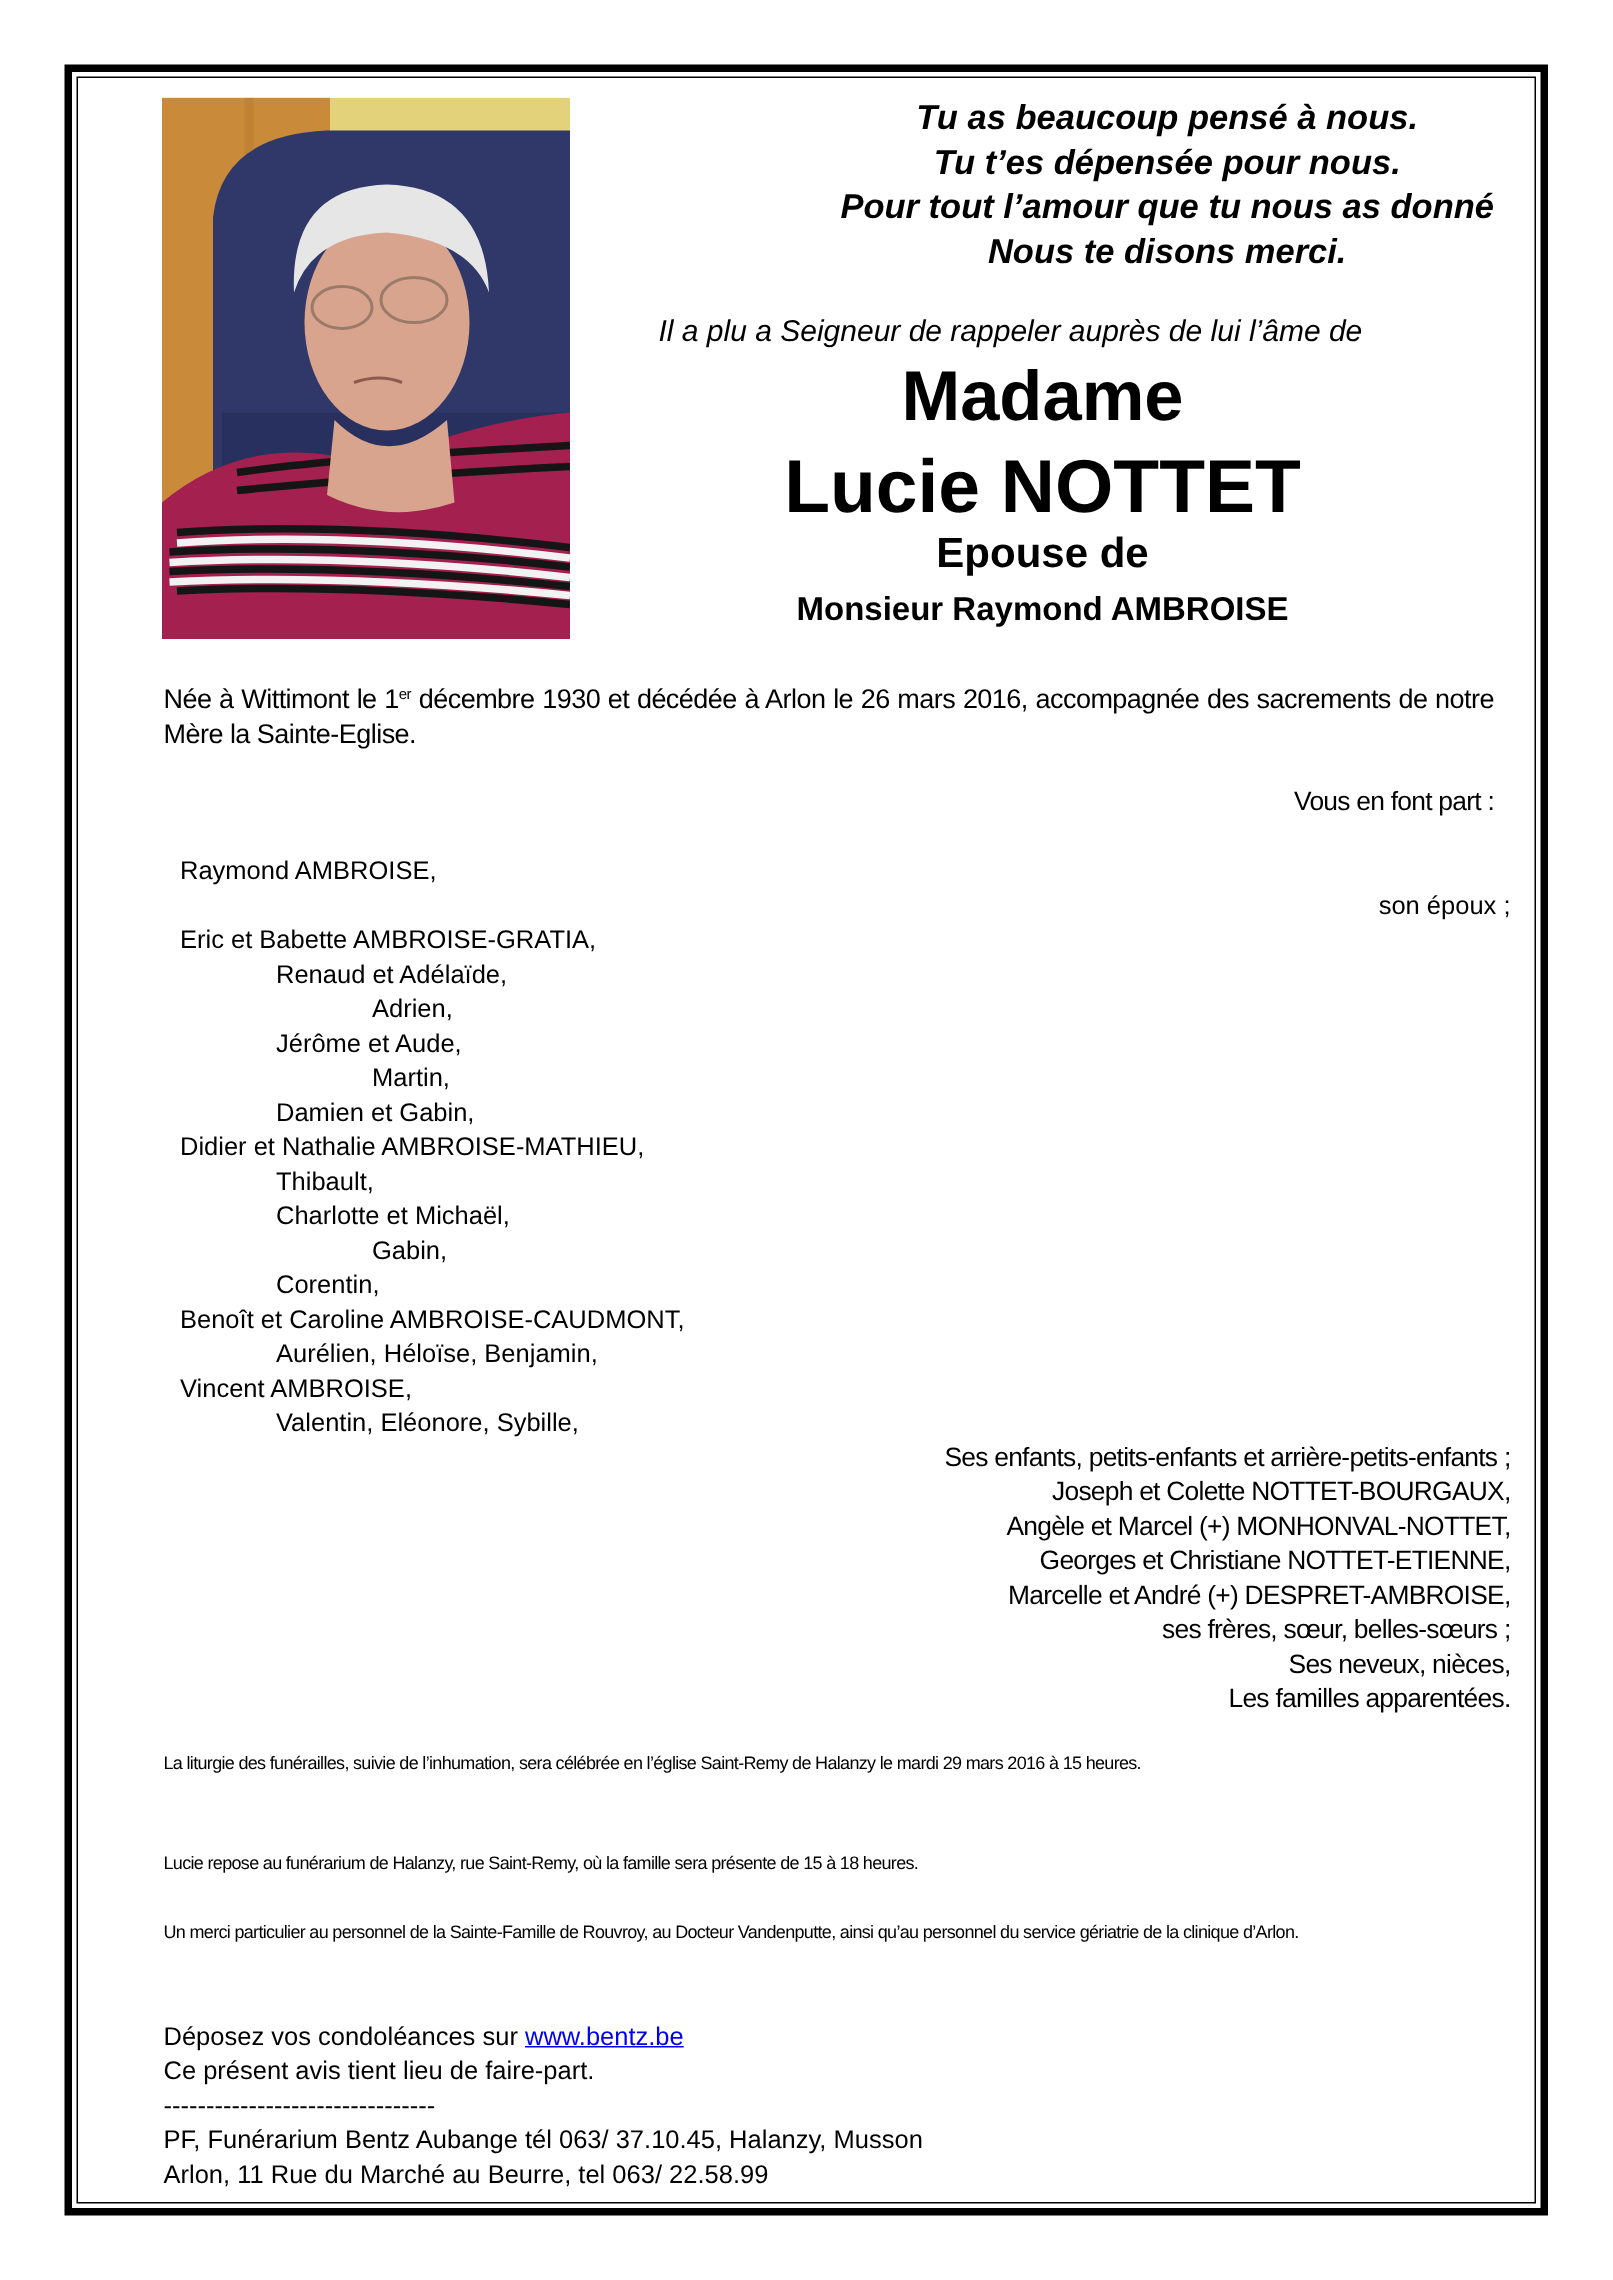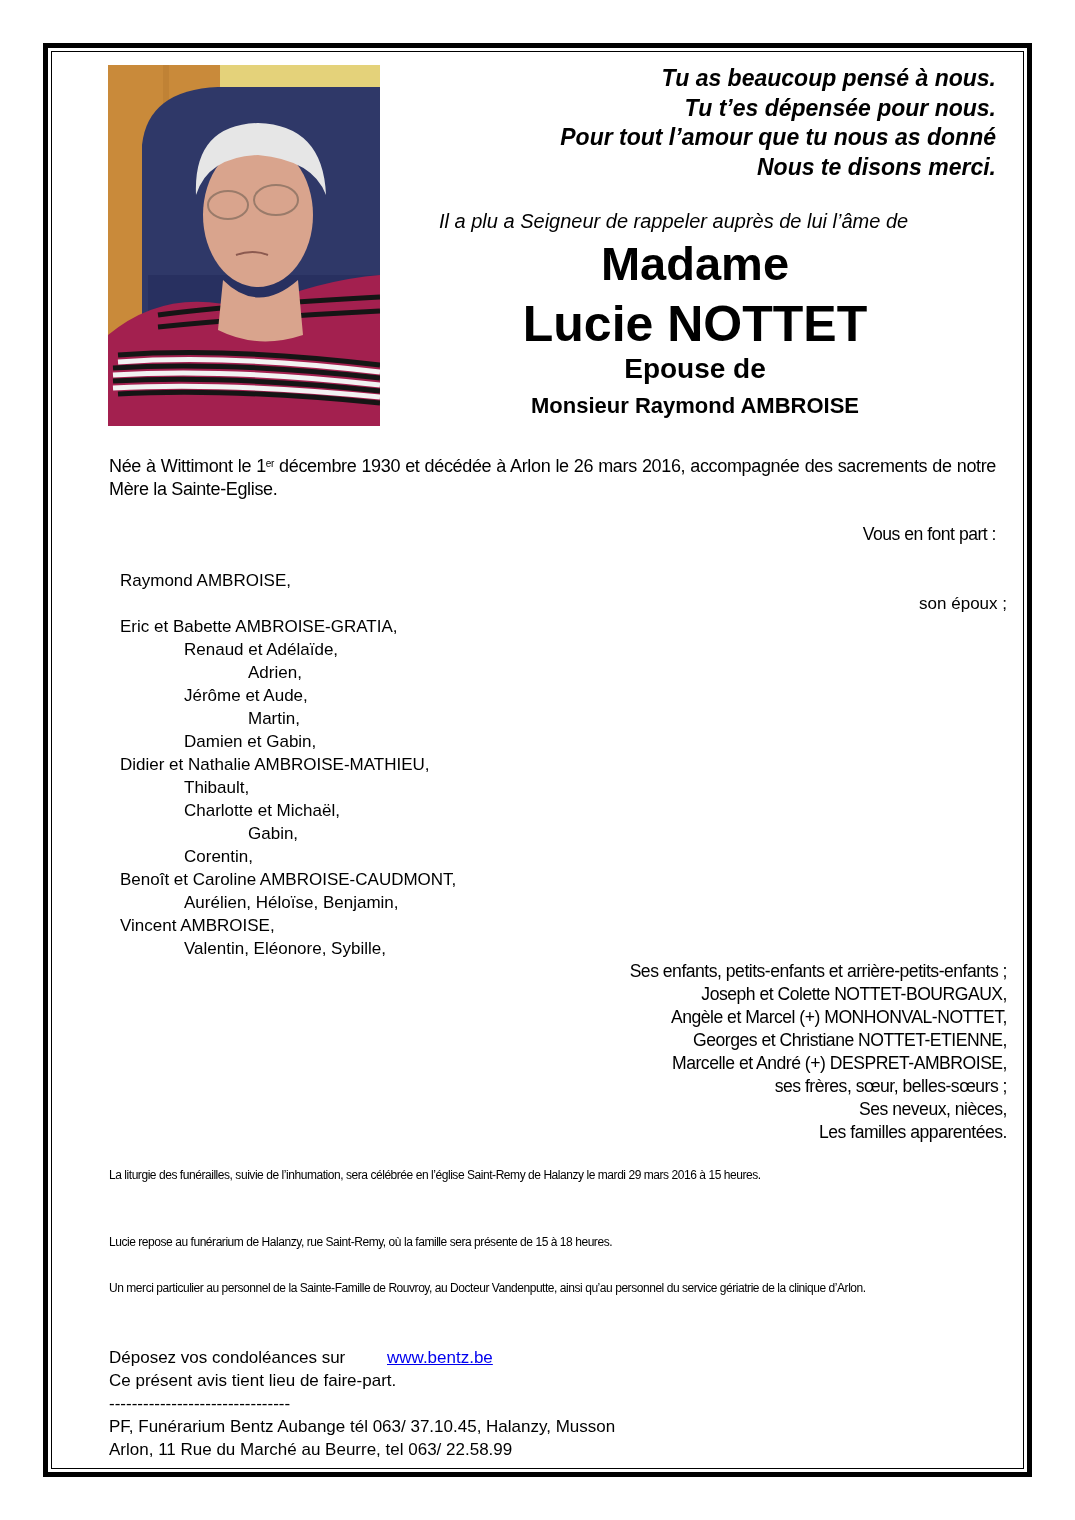--- a/index.html
+++ b/index.html
@@ -5,40 +5,40 @@
   html, body { margin: 0; padding: 0; background: #ffffff; }
   body { width: 1075px; height: 1520px; position: relative; overflow: hidden;
          font-family: "Liberation Sans", sans-serif; color: #000; }
   .frame-outer { position: absolute; left: 43px; top: 43px; width: 979px; height: 1424px;
                  border: 5px solid #000; }
   .frame-inner { position: absolute; left: 51px; top: 51px; width: 973px; height: 1418px;
                  border: 1.5px solid #000; box-sizing: border-box; width: 973px; height: 1418px; }
   .photo { position: absolute; left: 108px; top: 65px; width: 272px; height: 361px; overflow: hidden; }
   .photo svg { display: block; width: 100%; height: 100%; }
 
-  .poem { position: absolute; right: 79px; top: 64px; text-align: right;
+  .poem { position: absolute; right: 79px; top: 64px; text-align: center;
           font-weight: bold; font-style: italic; font-size: 23px; line-height: 29.5px; }
   .intro { position: absolute; left: 439px; top: 208px; font-style: italic; font-size: 20px; line-height: 26px; white-space: nowrap; }
   .heading { position: absolute; left: 395px; width: 600px; text-align: center; font-weight: bold; }
   .h-madame { top: 236px; font-size: 47px; line-height: 56px; }
   .h-name { top: 294px; font-size: 50px; line-height: 60px; }
   .h-epouse { top: 352px; font-size: 28px; line-height: 34px; }
   .h-husband { top: 388px; font-size: 22px; line-height: 36px; }
 
   .body { position: absolute; left: 109px; width: 887px; font-size: 17px; }
   .para { text-align: justify; line-height: 23px; font-size: 18px; letter-spacing: -0.35px; }
   .para.narrow { font-size: 12px; letter-spacing: -0.45px; }
   .line { height: 23px; line-height: 23px; white-space: nowrap; }
   .line.right { text-align: right; }
   .ind1 { padding-left: 64px; }
   .ind2 { padding-left: 128px; }
   .reg { font-size: 17px; }
   .cond { font-size: 17.6px; letter-spacing: -0.5px; text-align: right; }
   sup { font-size: 10px; vertical-align: top; position: relative; top: -3px; }
-  a.link { color: #0000ee; text-decoration: underline; margin-left: 37px; }
+  a.link { color: #0000ee; text-decoration: underline; }
 </style>
 </head>
 <body>
 
 <div class="frame-outer"></div>
 <div class="frame-inner"></div>
 
 <div class="photo">
   <svg viewBox="0 0 272 361" preserveAspectRatio="none">
     <rect x="0" y="0" width="272" height="361" fill="#e4d27a"></rect>

